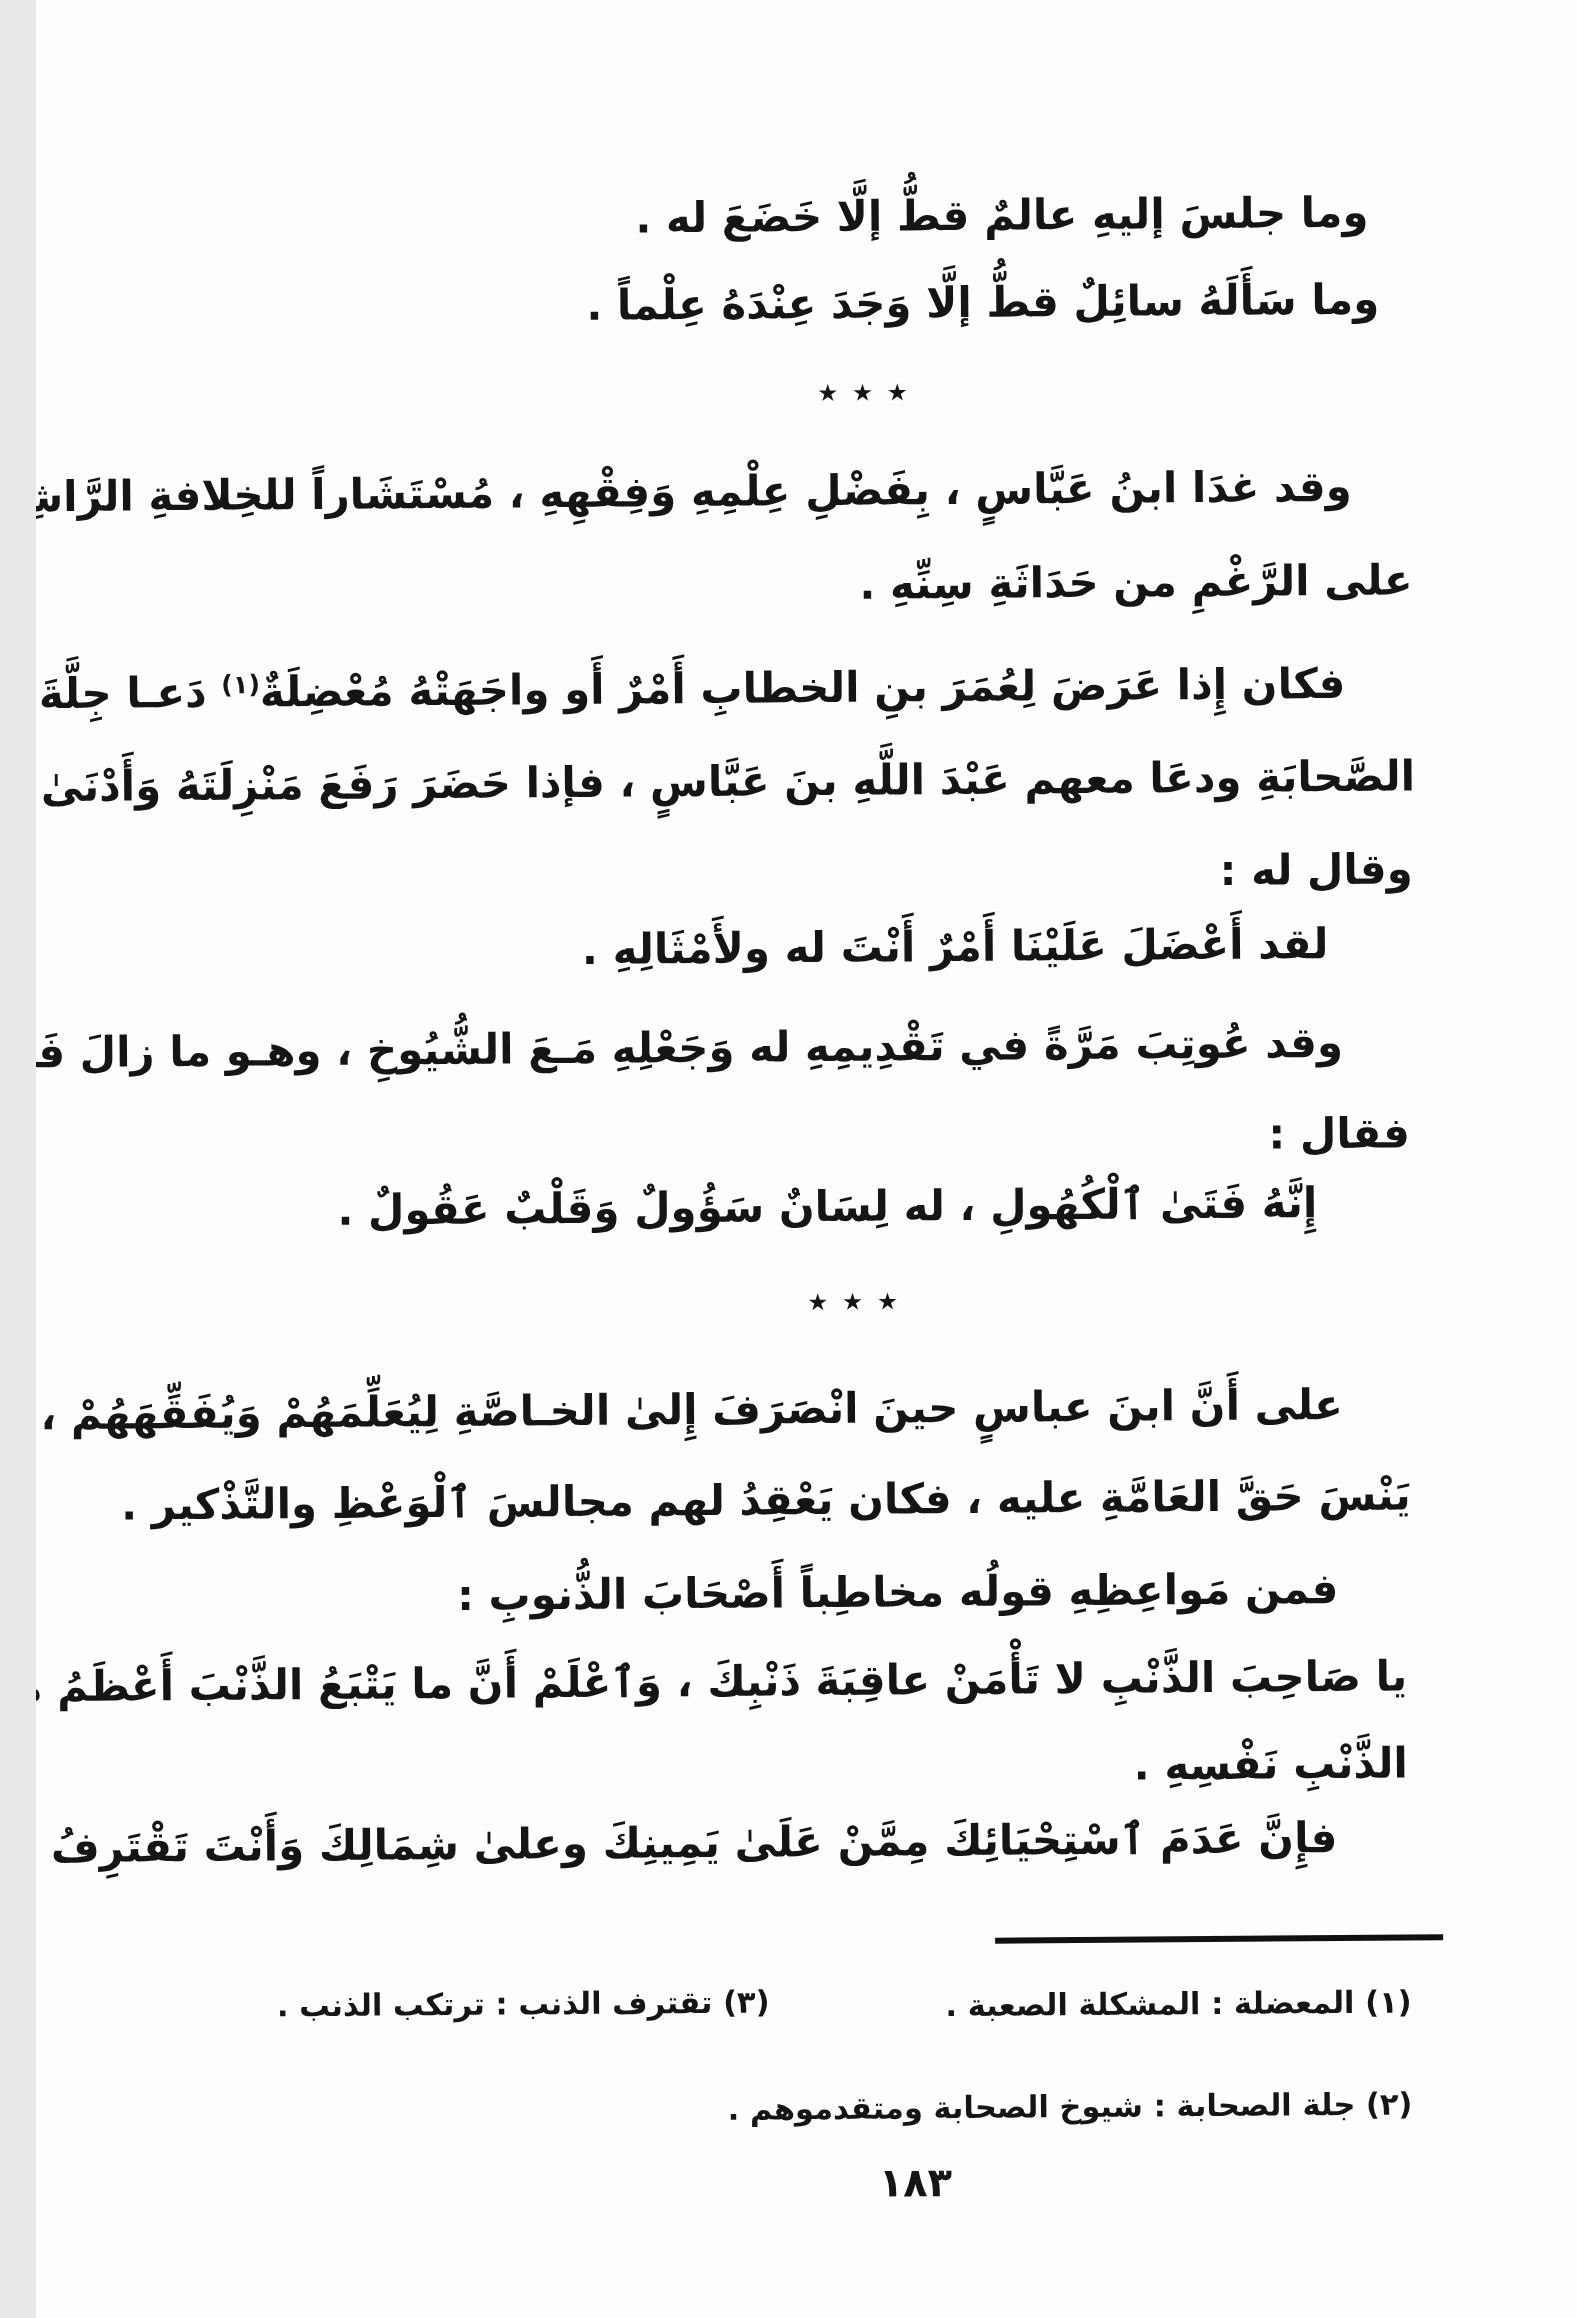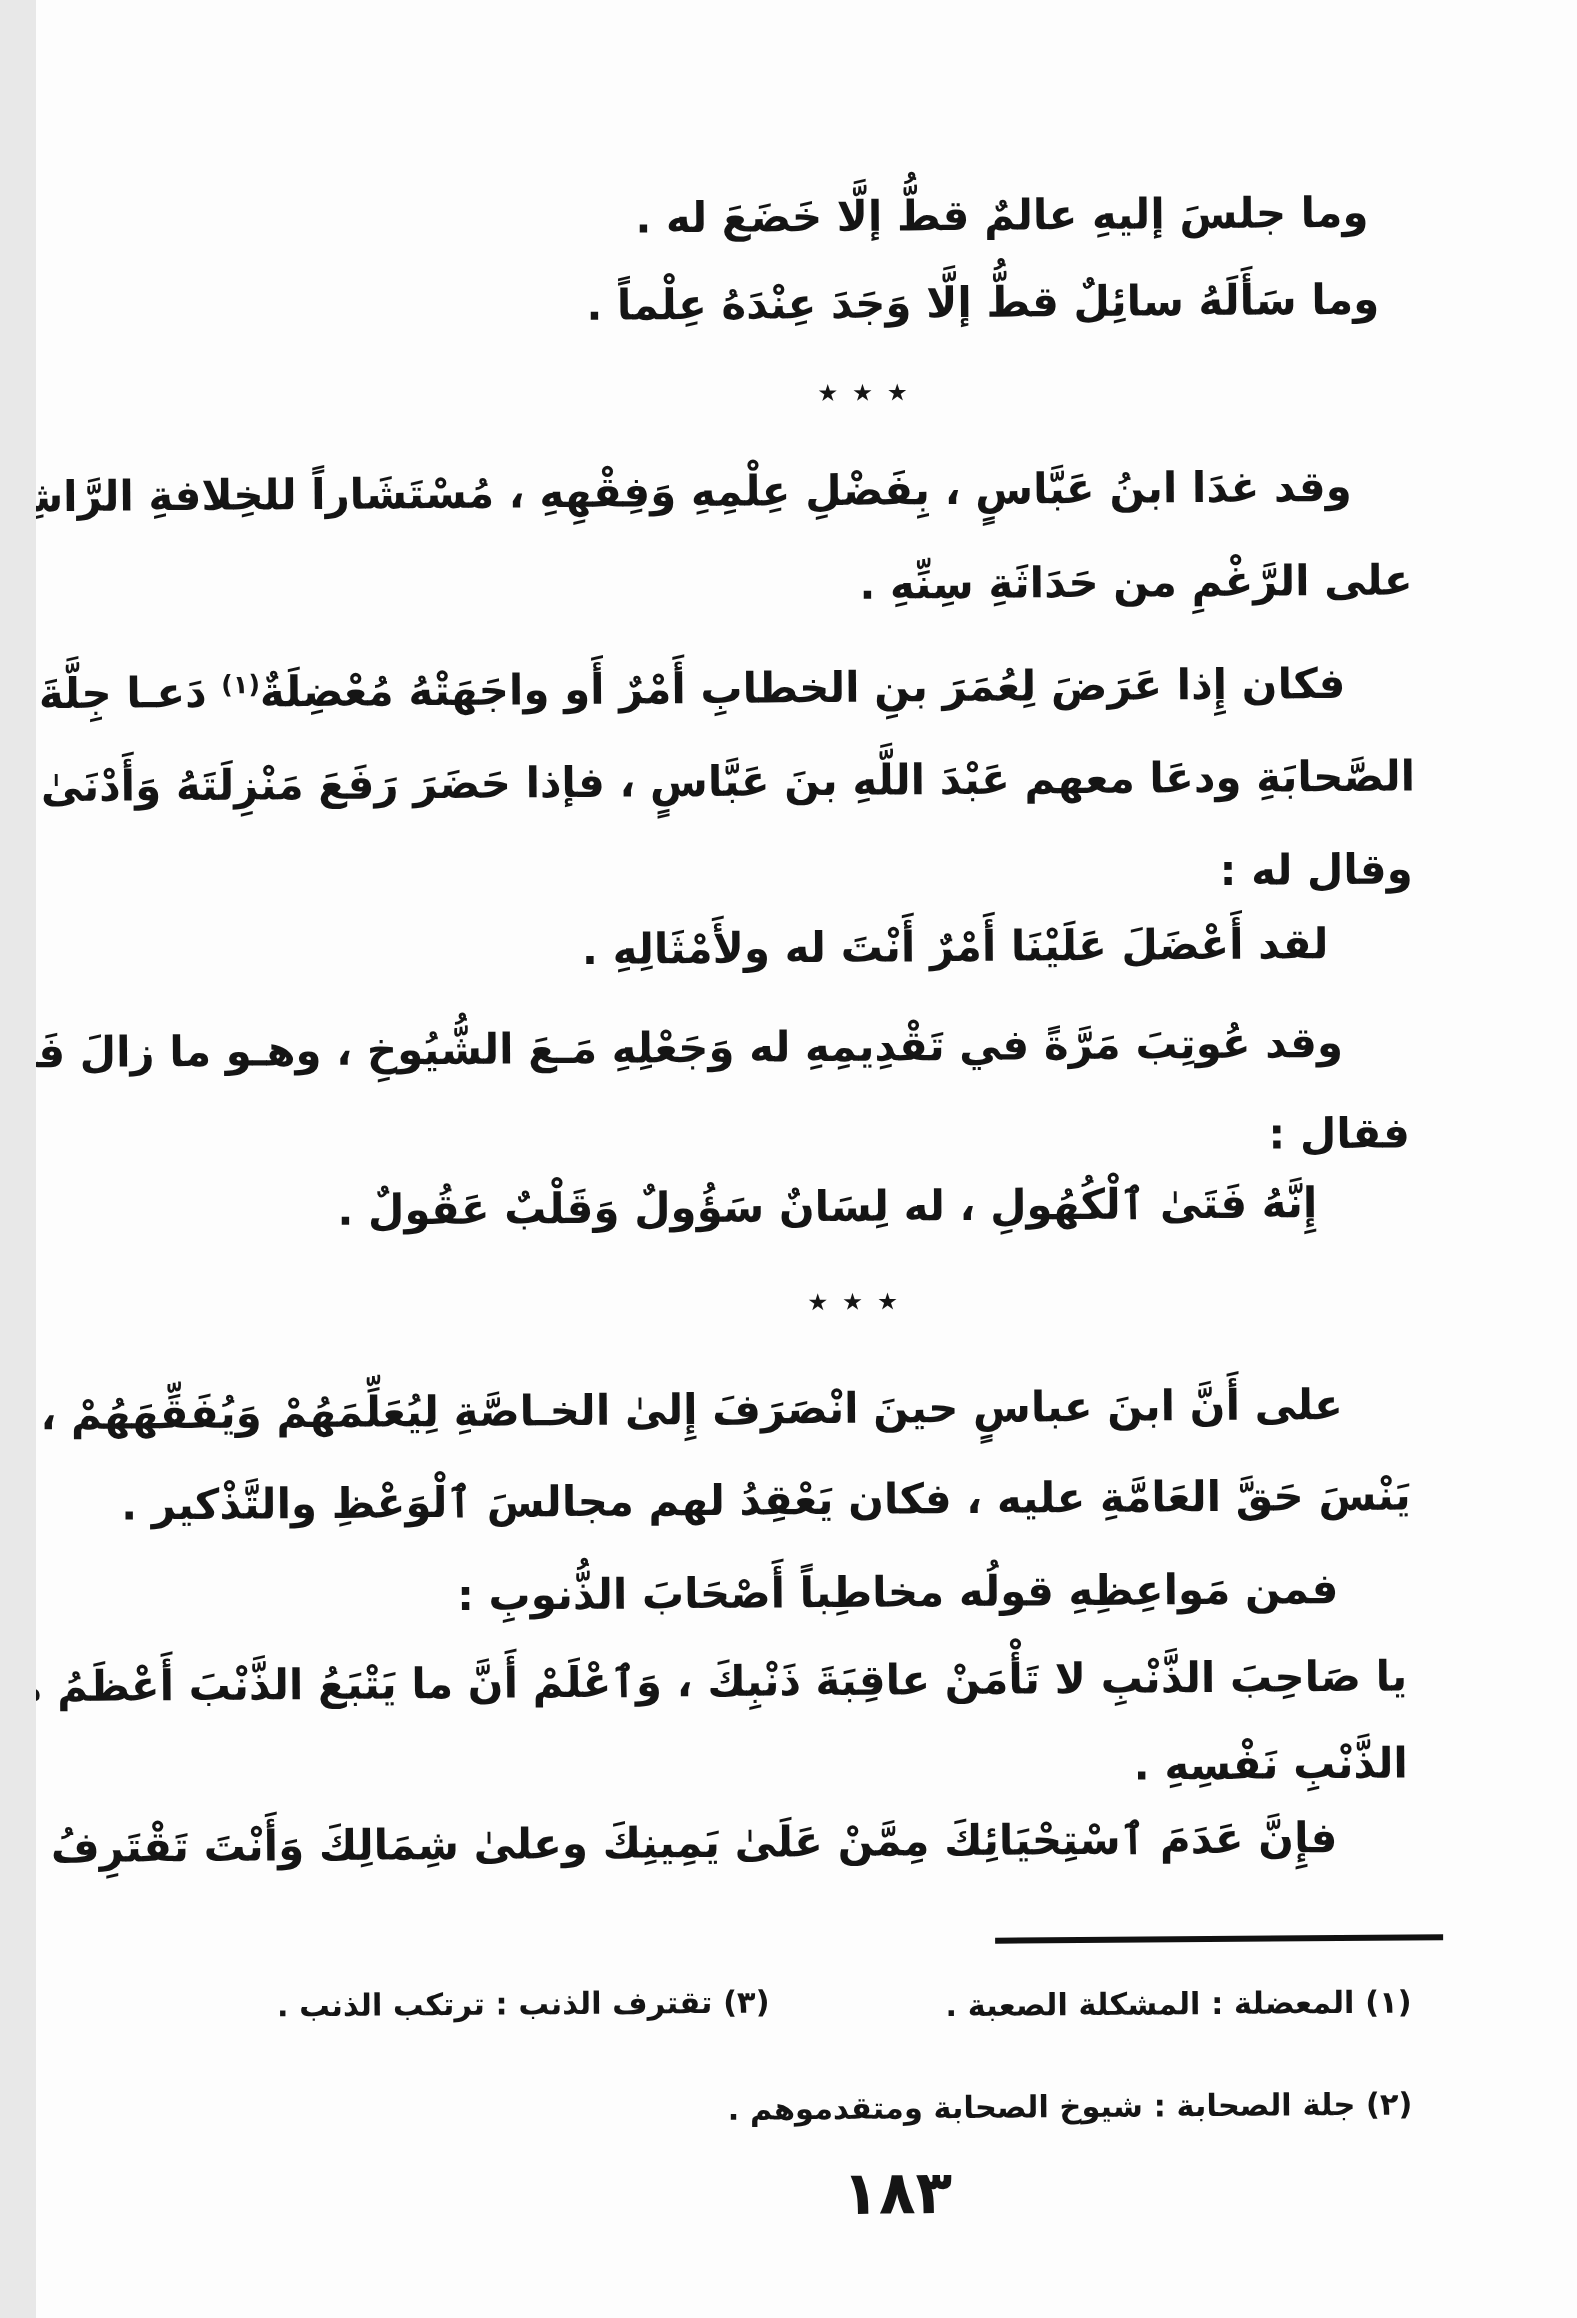--- a/index.html
+++ b/index.html
@@ -38,21 +38,21 @@
   }
   .footnote{
     font-size:30.5px;
   }
   .rule{
     position:absolute;
     height:6px;
     background:#111;
   }
   .pageno{
-    font-size:60px;
+    font-size:40px;
   }
   .watermark{
     position:absolute;
     direction:ltr;
     white-space:nowrap;
     font-family:"Liberation Sans","DejaVu Sans",sans-serif;
     font-weight:400;
     font-size:37px;
     color:#b4b4b4;
     letter-spacing:0.8px;

